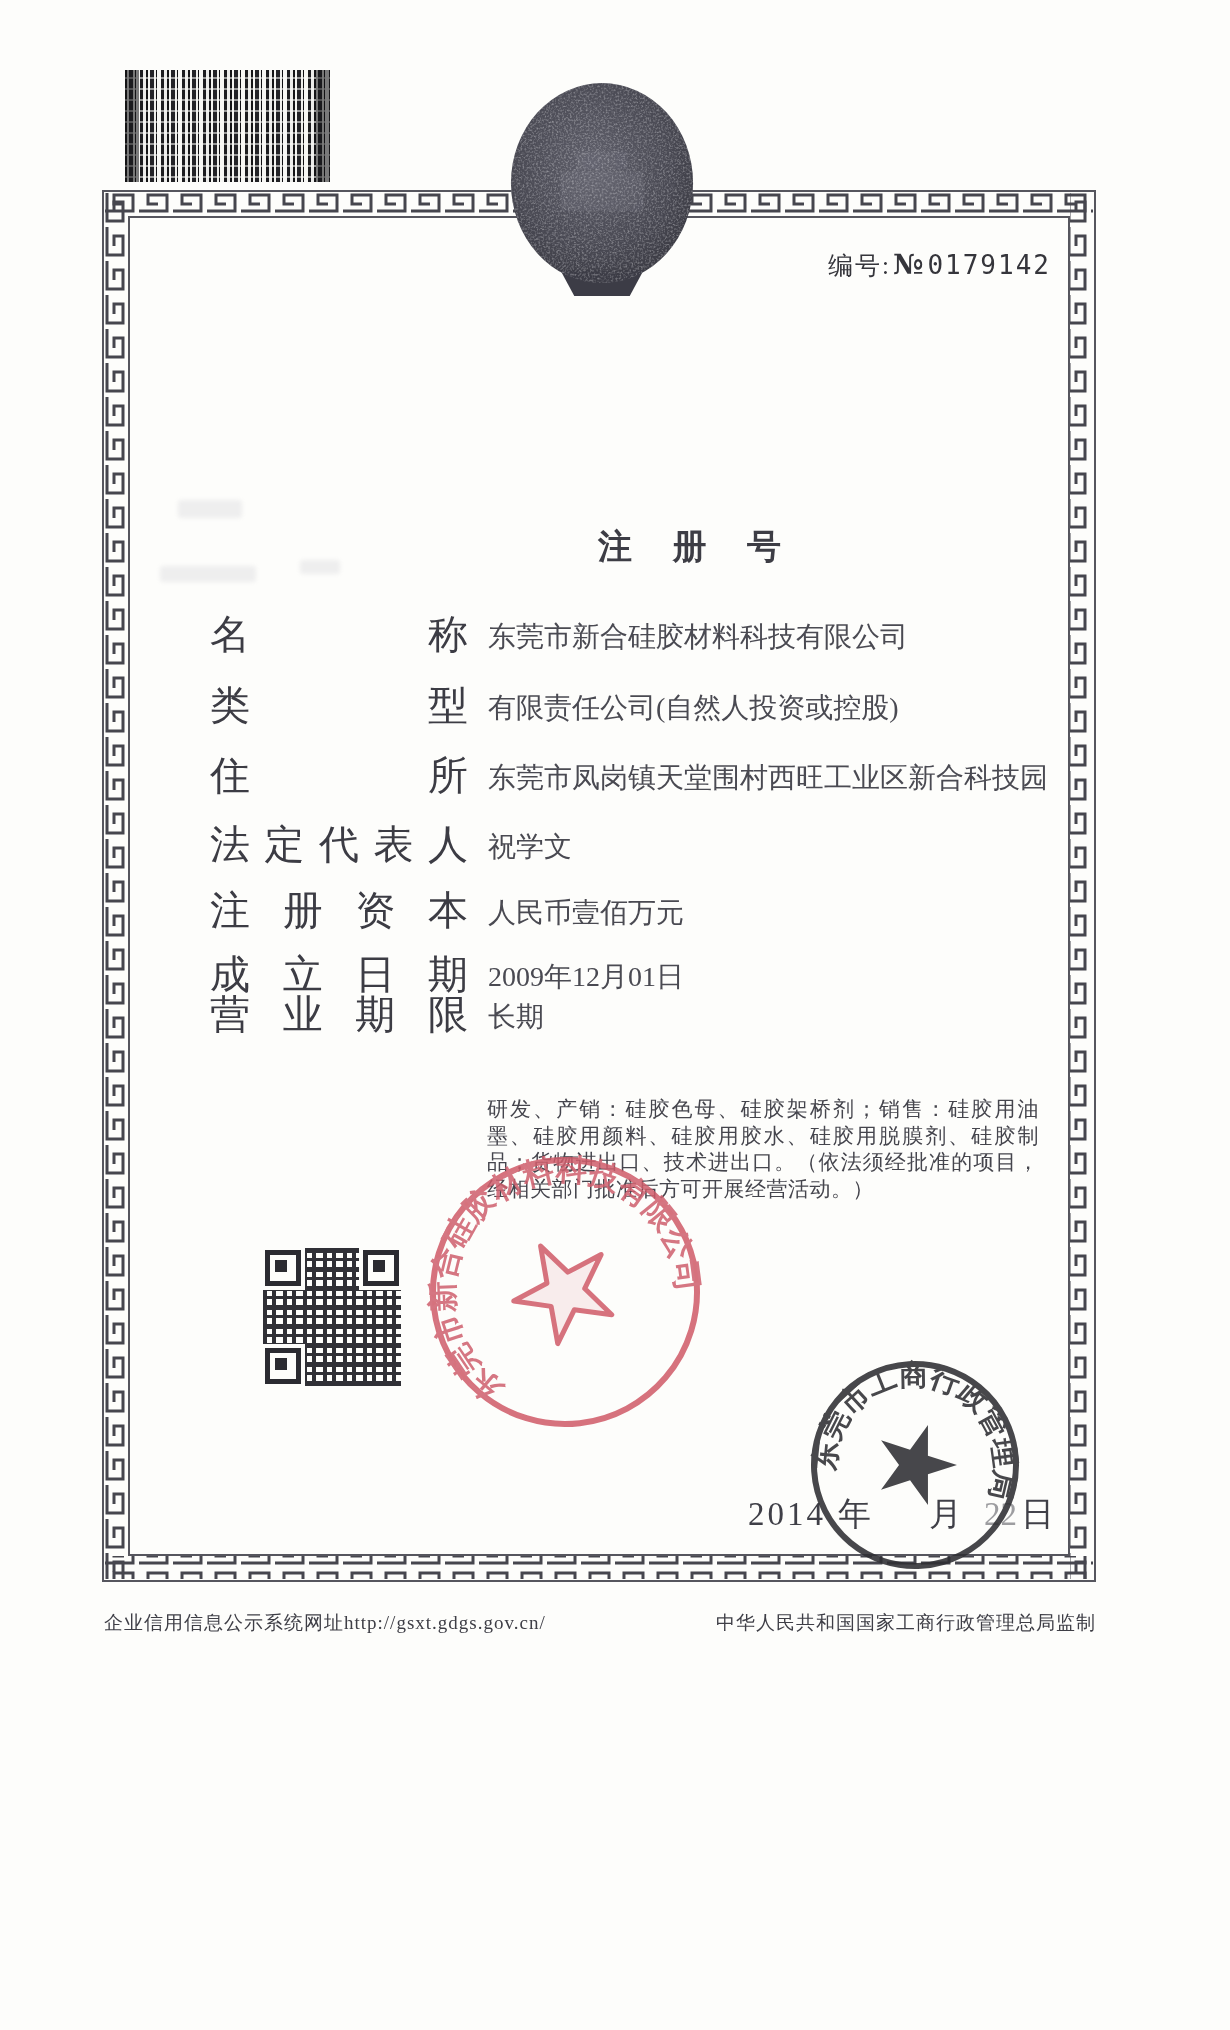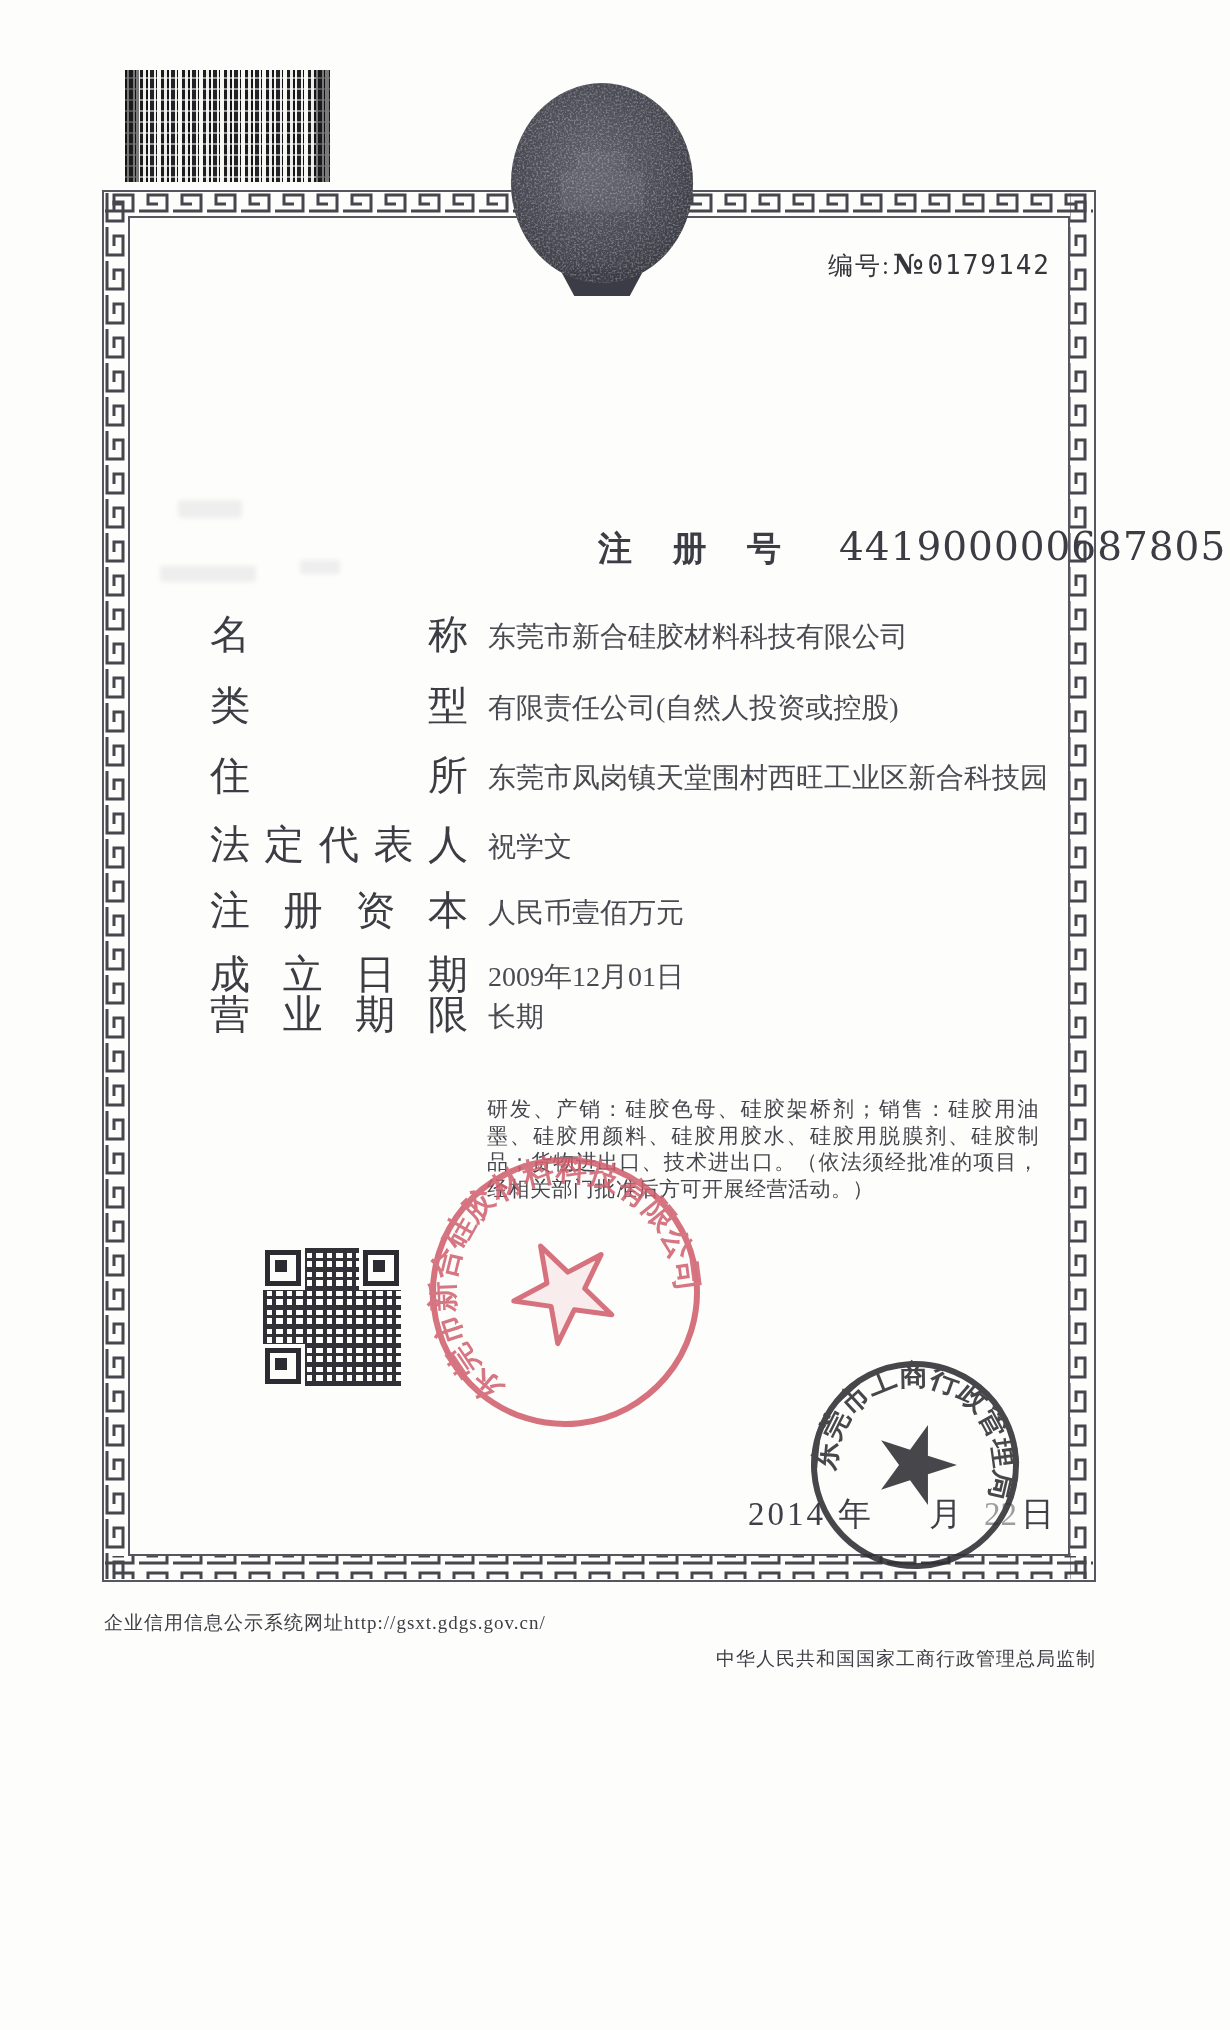--- a/index.html
+++ b/index.html
@@ -83,21 +83,21 @@
   .seal-black{position:absolute;left:795px;top:1345px;width:240px;height:240px;z-index:4;opacity:.88;}
   .sealring{fill:none;stroke:#d05a68;stroke-width:6;}
   .sealstar{fill:rgba(208,90,104,.12);stroke:#d05a68;stroke-width:5;stroke-linejoin:round;}
   .sealtext{fill:#cf5f6d;font-weight:bold;font-family:"Liberation Serif",serif;}
   .stampring{fill:none;stroke:#2f2f33;stroke-width:6;}
   .stampstar{fill:#2f2f33;}
   .stamptext{fill:#2f2f33;font-weight:bold;font-family:"Liberation Serif",serif;}
 
   
   .footer-left{left:104px;top:1610px;font-size:19px;letter-spacing:1px;color:#3e3e46;}
-  .footer-right{right:134px;top:1610px;font-size:19px;letter-spacing:1px;color:#3e3e46;margin-top:36px;}
+  .footer-right{right:134px;top:1610px;font-size:19px;letter-spacing:1px;color:#3e3e46;}
 </style>
 </head>
 <body>
 
 <div class="page">
 
   <div class="barcode"></div>
 
   <svg class="emblem" viewBox="0 0 200 230" aria-hidden="true">
     <defs>
@@ -142,21 +142,20 @@
 
   <div class="layer serial">
     <span>编号:</span>
     <span class="numero">№</span>
     <span class="serialnum">0179142</span>
   </div>
 
 
   <div class="layer regline">
     <span class="reg-label">注 册 号</span>
-    <span class="reg-value">441900000687805</span>
   </div>
 
   <div class="layer row" style="top:612px">
     <div class="flabel">名称</div>
     <div class="fvalue">东莞市新合硅胶材料科技有限公司</div>
   </div>
   <div class="layer row" style="top:683px">
     <div class="flabel">类型</div>
     <div class="fvalue">有限责任公司(自然人投资或控股)</div>
   </div>

